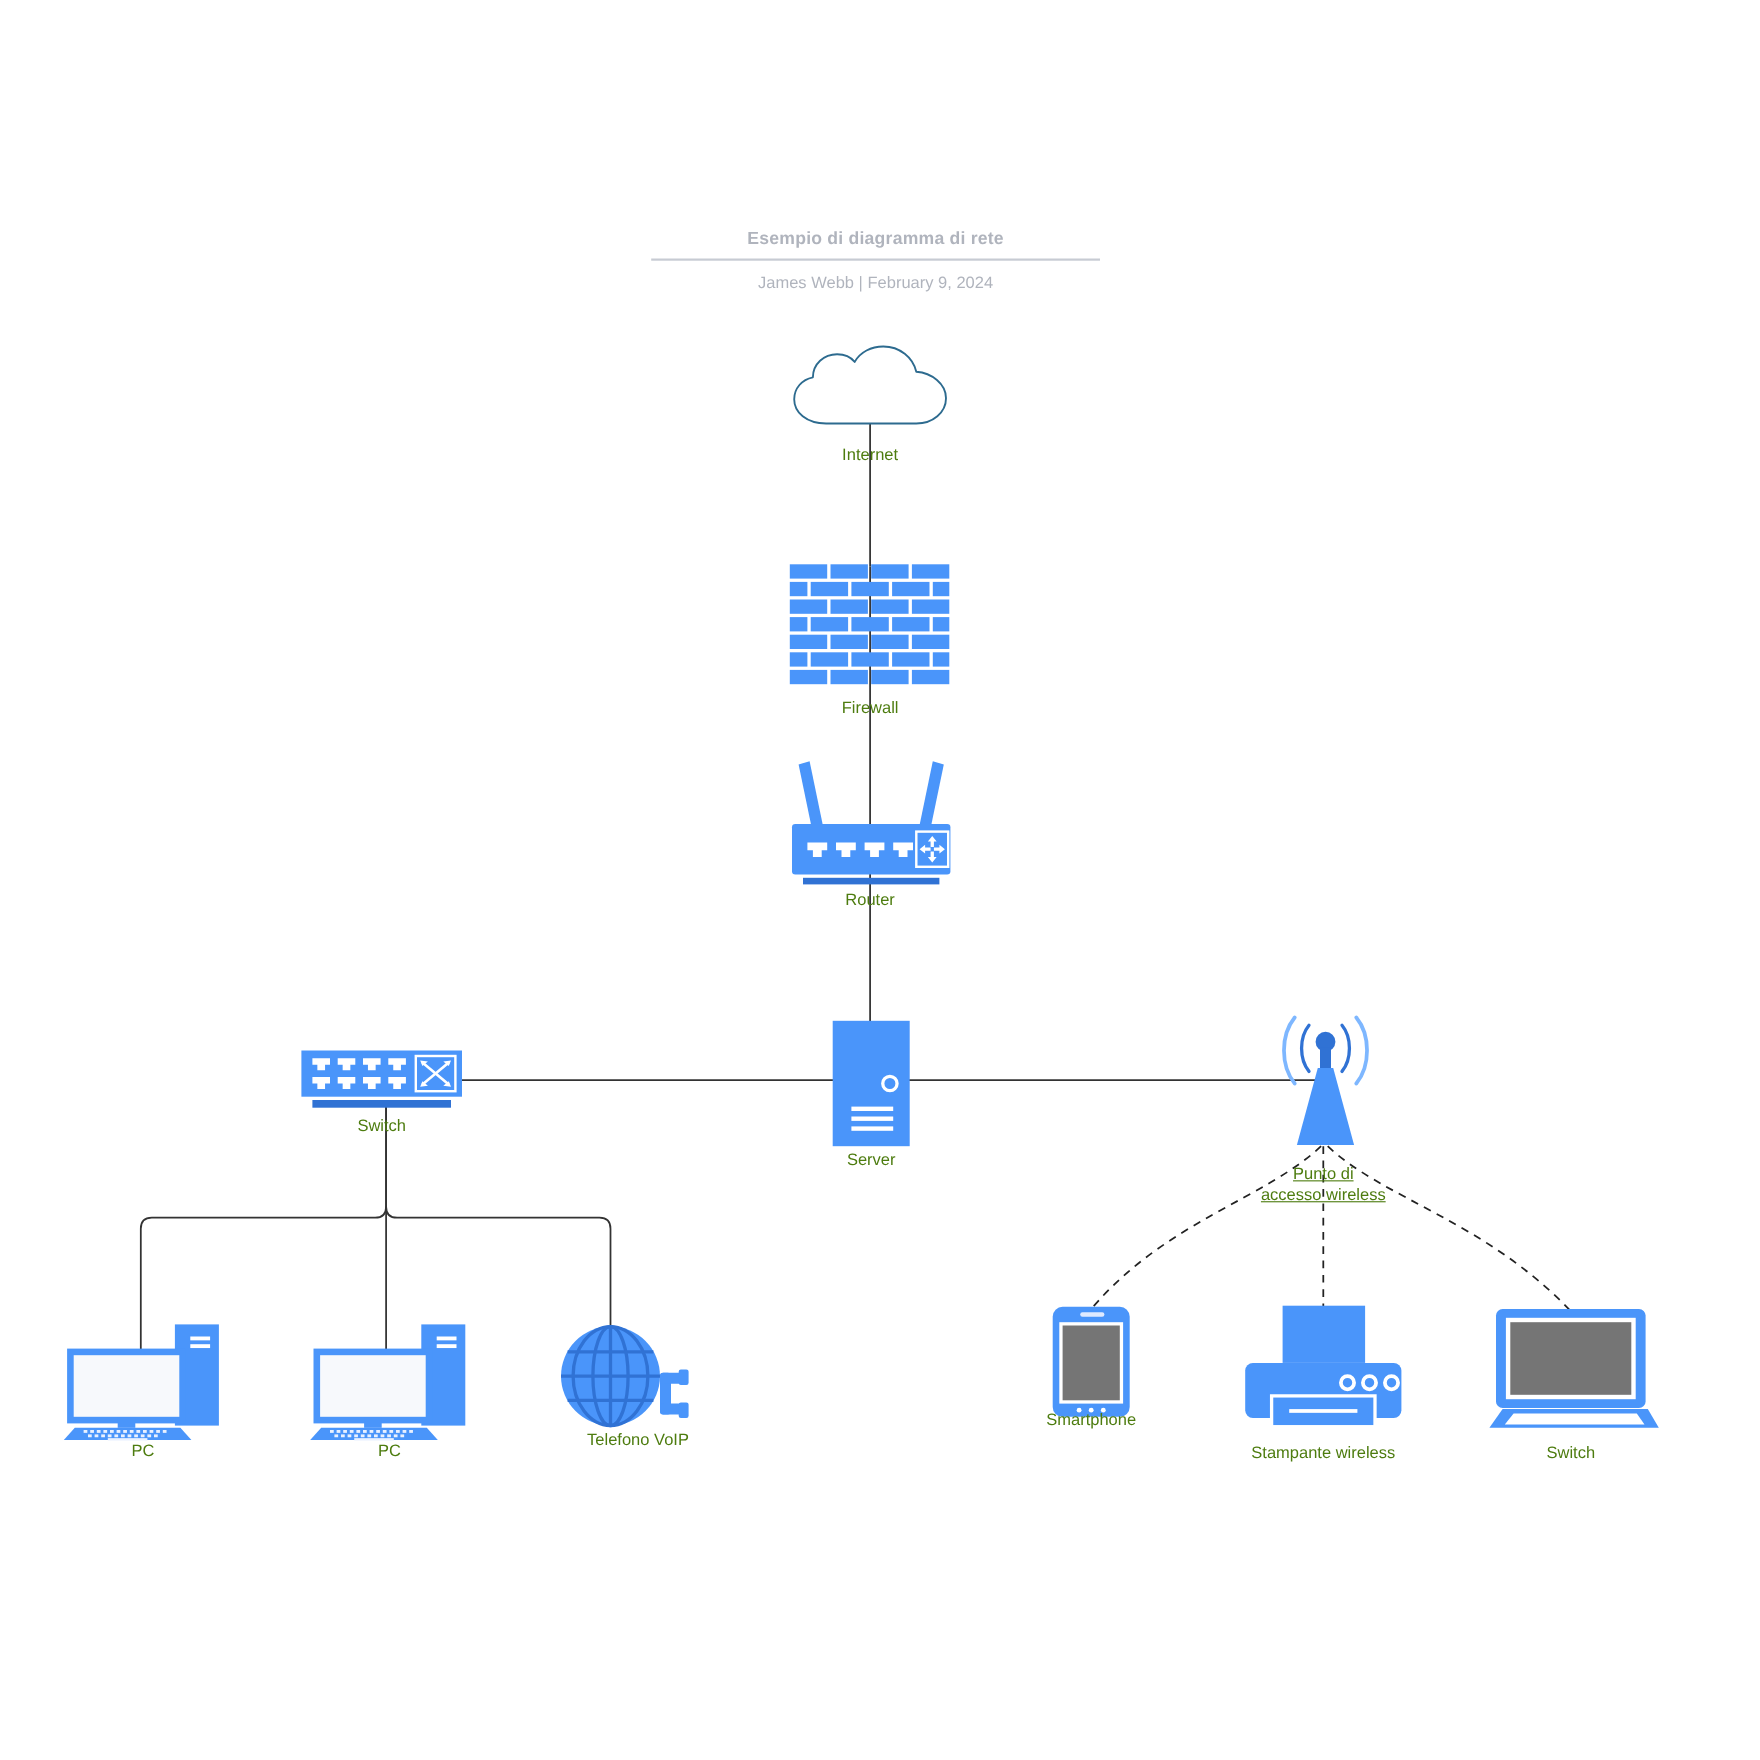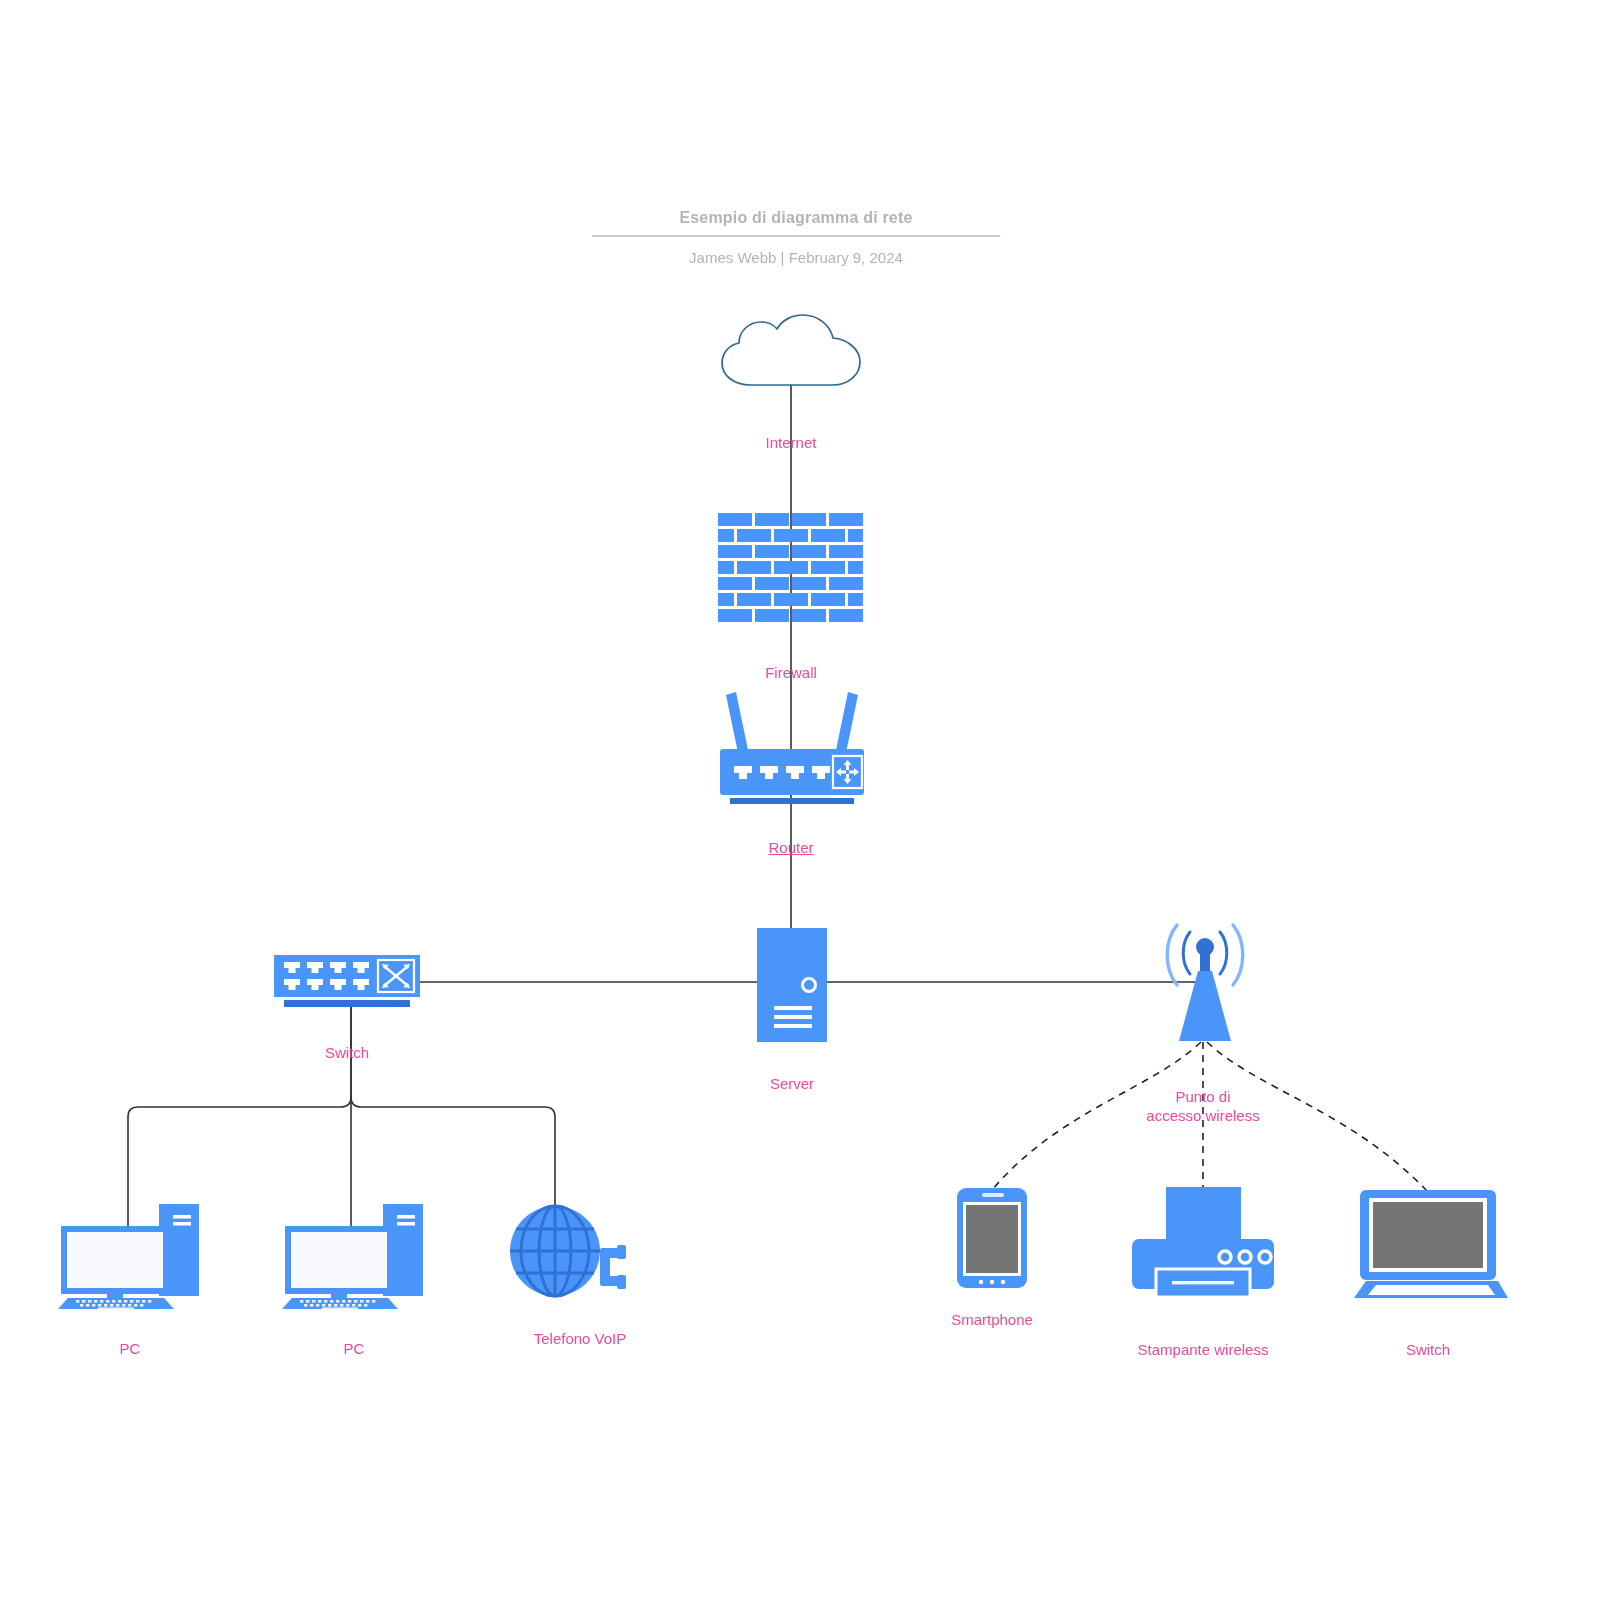--- a/index.html
+++ b/index.html
@@ -40,24 +40,23 @@
     top: 249px;
     width: 408px;
     text-align: center;
     font-size: 15px;
     color: #b0b4bd;
   }
   .node-label {
     position: absolute;
     text-align: center;
     font-size: 15px;
-    color: #ec4899;
+    color: #4d7c0f;
     line-height: 1.28;
     white-space: pre-line;
-    margin-top: 29px;
   }
   .node {
     position: absolute;
   }
   svg { display: block; overflow: visible; }
 </style>
 </head>
 <body>
 
 <div id="doc-title">Esempio di diagramma di rete</div>
@@ -160,21 +159,21 @@
     <g fill="#ffffff">
       <path d="M133.5,77 l4,5 h-2.5 v5 h-3 v-5 h-2.5 Z"></path>
       <path d="M133.5,101 l4,-5 h-2.5 v-5 h-3 v5 h-2.5 Z"></path>
       <path d="M122,89 l5,-4 v2.5 h5 v3 h-5 v2.5 Z"></path>
       <path d="M145,89 l-5,-4 v2.5 h-5 v3 h5 v2.5 Z"></path>
     </g>
 
     <rect x="16" y="115" width="124" height="6" fill="#3072d4"></rect>
   </svg>
 </div>
-<div class="node-label" style="left:691px; top:809px; width:200px;text-decoration:underline;">Router</div>
+<div class="node-label" style="left:691px; top:809px; width:200px;">Router</div>
 
 <div class="node" style="left:274px; top:955px;">
   <svg width="146" height="56" viewBox="0 0 146 56">
     <rect x="0" y="0" width="146" height="42" fill="#4a95fa"></rect>
     <g fill="#ffffff">
       <path d="M10,7 h16 v6 h-4.5 v5 h-7 v-5 H10 Z"></path>
       <path d="M33,7 h16 v6 h-4.5 v5 h-7 v-5 H33 Z"></path>
       <path d="M56,7 h16 v6 h-4.5 v5 h-7 v-5 H56 Z"></path>
       <path d="M79,7 h16 v6 h-4.5 v5 h-7 v-5 H79 Z"></path>
       <path d="M10,24 h16 v6 h-4.5 v5 h-7 v-5 H10 Z"></path>
@@ -219,21 +218,21 @@
 
     <path d="M63,13 C72,24 72,44 63,55" fill="none" stroke="#3072d4" stroke-width="3" stroke-linecap="round"></path>
     <path d="M76,6  C89,22 89,50 76,66" fill="none" stroke="#7eb7ff" stroke-width="3.4" stroke-linecap="round"></path>
 
     <circle cx="48" cy="28" r="9" fill="#3072d4"></circle>
     <rect x="43" y="33" width="10" height="26" fill="#3072d4"></rect>
 
     <path d="M41,52 L55,52 L74,122 L22,122 Z" fill="#4a95fa"></path>
   </svg>
 </div>
-<div class="node-label" style="left:1103px; top:1058px; width:200px;">Punto di
+<div class="node-label" style="left:1103px; top:1058px; width:200px;text-decoration:underline;">Punto di
 accesso wireless</div>
 
 <div class="node" style="left:56px; top:1185px;">
   <svg width="148" height="124" viewBox="0 0 148 124">
 
     <rect x="103" y="19" width="40" height="92" fill="#4a95fa"></rect>
     <g fill="#ffffff">
       <rect x="117" y="30" width="18" height="3.5"></rect>
       <rect x="117" y="37" width="18" height="3.5"></rect>
     </g>

